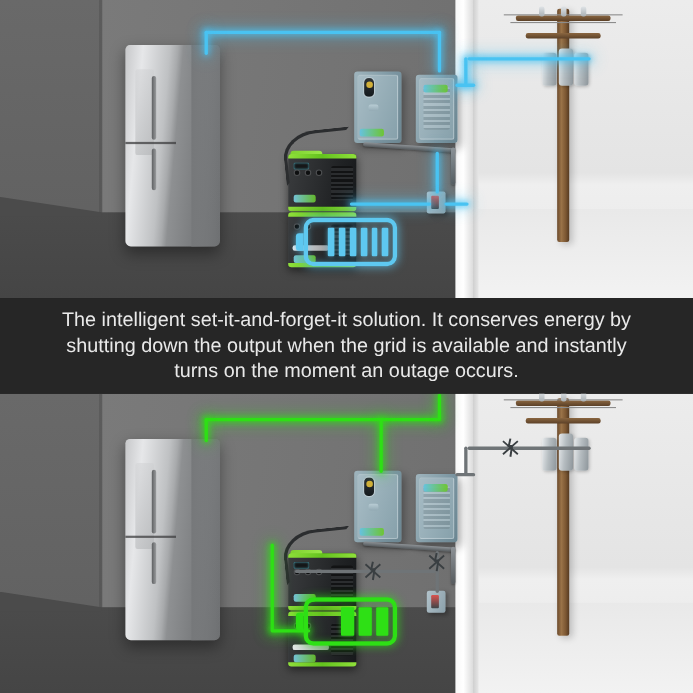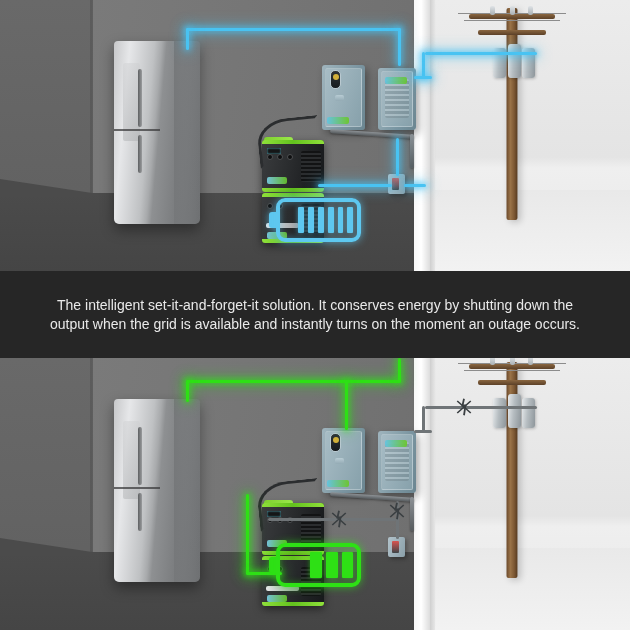--- a/index.html
+++ b/index.html
@@ -154,21 +154,21 @@
   
   .cable { position:absolute; border:3px solid #2b2d2f; border-right-color:transparent;
            border-bottom-color:transparent; border-radius:50% 0 0 0; }
 
   
   .band { position:absolute; left:0; top:271px; width:630px; height:87px;
           background:#262626; display:flex; flex-direction:column;
           align-items:center; justify-content:center; }
   .band h1 { color:#ffffff; font-size:17px; font-weight:bold; letter-spacing:.15px;
              margin-bottom:5px; }
-  .band p { color:#e9e9e9; font-size:14px; line-height:1.33; text-align:center;
+  .band p { color:#e9e9e9; font-size:18px; line-height:1.33; text-align:center;
             max-width:545px; }
 </style>
 </head>
 <body>
 
 <div class="page">
 
   <div class="scene top">
 
     <div class="outside">

